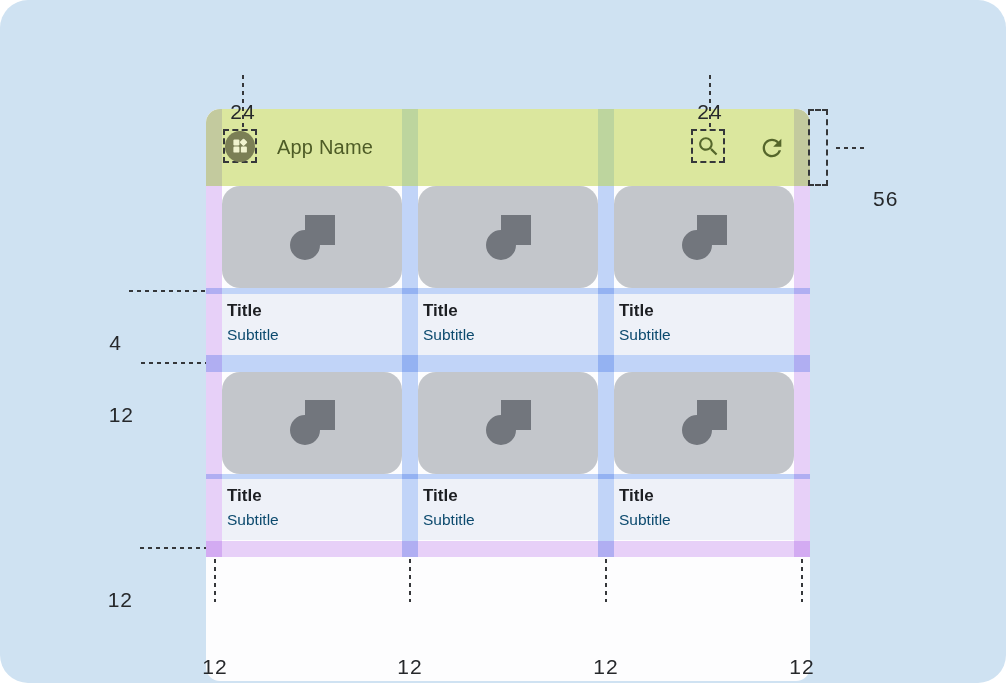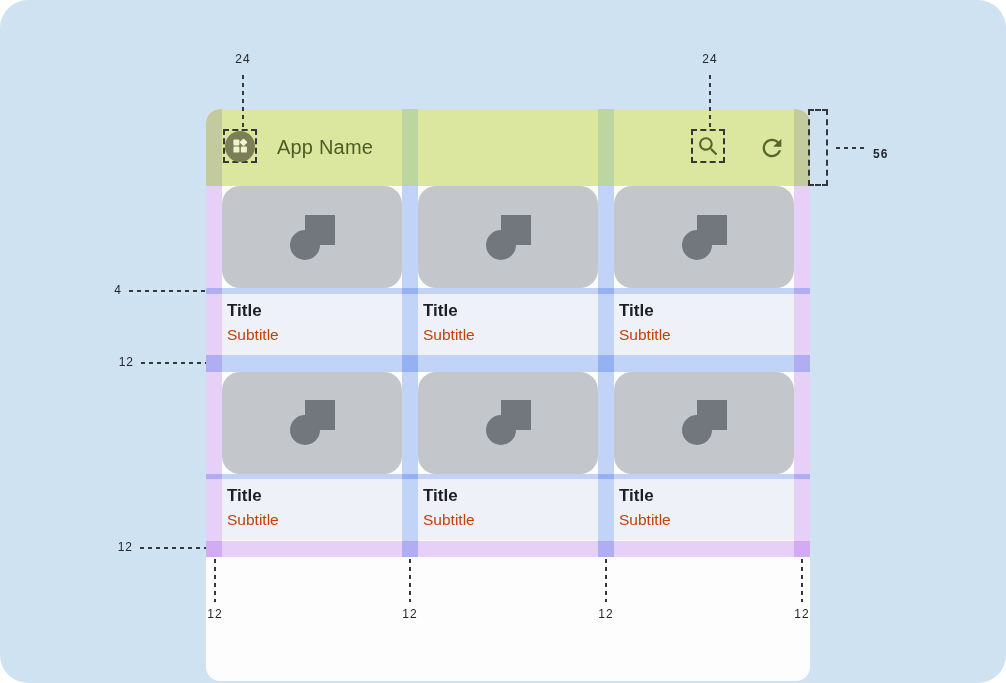--- a/index.html
+++ b/index.html
@@ -16,32 +16,32 @@
   .appicon{width:31px;height:31px;border-radius:50%;background:#7b7f55;display:flex;align-items:center;justify-content:center;}
   .search-box{position:absolute;left:485px;top:20px;width:34px;height:34px;border:2px dashed #35373a;
               box-sizing:border-box;display:flex;align-items:center;justify-content:center;}
   .refresh-wrap{position:absolute;left:552px;top:25px;width:28px;height:28px;}
 
   .card-img{position:absolute;width:180px;height:102px;background:#c3c6cb;border-radius:18px;
             display:flex;align-items:center;justify-content:center;}
   .card-txt{position:absolute;width:180px;height:61px;background:#eef1f8;box-sizing:border-box;
             padding:6px 0 0 5px;}
   .card-title{font-size:17px;font-weight:700;color:#1d1f23;line-height:21px;}
-  .card-sub{font-size:15.5px;font-weight:400;color:#c2410c;line-height:20px;margin-top:4px;}
+  .card-sub{font-size:15.5px;font-weight:400;color:#0c4a6e;line-height:20px;margin-top:4px;}
 
   
   .ov{position:absolute;mix-blend-mode:multiply;pointer-events:none;}
   .vstrip{top:0;width:16px;height:448px;}
   .vmargin{background:linear-gradient(to bottom,#e3dfff 0,#e3dfff 77px,#e9d2f9 77px,#e9d2f9 100%);}
   .vgutter{background:linear-gradient(to bottom,#dcebff 0,#dcebff 77px,#c3d6f9 77px,#c3d6f9 100%);}
   .hstrip{left:0;width:604px;background:#c3d6f9;}
   .hbottom{left:0;width:604px;background:#e9d2f9;}
 
   
-  .ann-label{position:absolute;font-size:12px;font-weight:500;color:#26282b;letter-spacing:1px;}
+  .ann-label{position:absolute;font-size:21px;font-weight:500;color:#26282b;letter-spacing:1px;margin-top:48px;}
   .dash-h{position:absolute;height:2px;background:repeating-linear-gradient(90deg,#35373a 0 4px,transparent 4px 8px);}
   .dash-v{position:absolute;width:2px;background:repeating-linear-gradient(180deg,#35373a 0 4px,transparent 4px 8px);}
   .bracket56{position:absolute;left:808px;top:109px;width:20px;height:77px;border:2px dashed #35373a;box-sizing:border-box;}
   .ta-r{text-align:right;}
   .ta-c{text-align:center;}
 </style>
 </head>
 <body>
 
 <div class="page">
@@ -149,21 +149,21 @@
   </div>
 
   <div class="ann-label ta-c" style="left:223px;top:52px;width:40px;">24</div>
   <div class="dash-v" style="left:242px;top:75px;height:54px;"></div>
 
   <div class="ann-label ta-c" style="left:690px;top:52px;width:40px;">24</div>
   <div class="dash-v" style="left:709px;top:75px;height:54px;"></div>
 
   <div class="bracket56"></div>
   <div class="dash-h" style="left:836px;top:147px;width:31px;"></div>
-  <div class="ann-label" style="left:873px;top:147px;width:34px;font-weight:bold;">56</div>
+  <div class="ann-label" style="left:873px;top:139px;width:34px;">56</div>
 
   <div class="ann-label ta-r" style="left:92px;top:283px;width:30px;">4</div>
   <div class="dash-h" style="left:129px;top:290px;width:77px;"></div>
 
   <div class="ann-label ta-r" style="left:94px;top:355px;width:40px;">12</div>
   <div class="dash-h" style="left:141px;top:362px;width:65px;"></div>
 
   <div class="ann-label ta-r" style="left:93px;top:540px;width:40px;">12</div>
   <div class="dash-h" style="left:140px;top:547px;width:66px;"></div>
 

